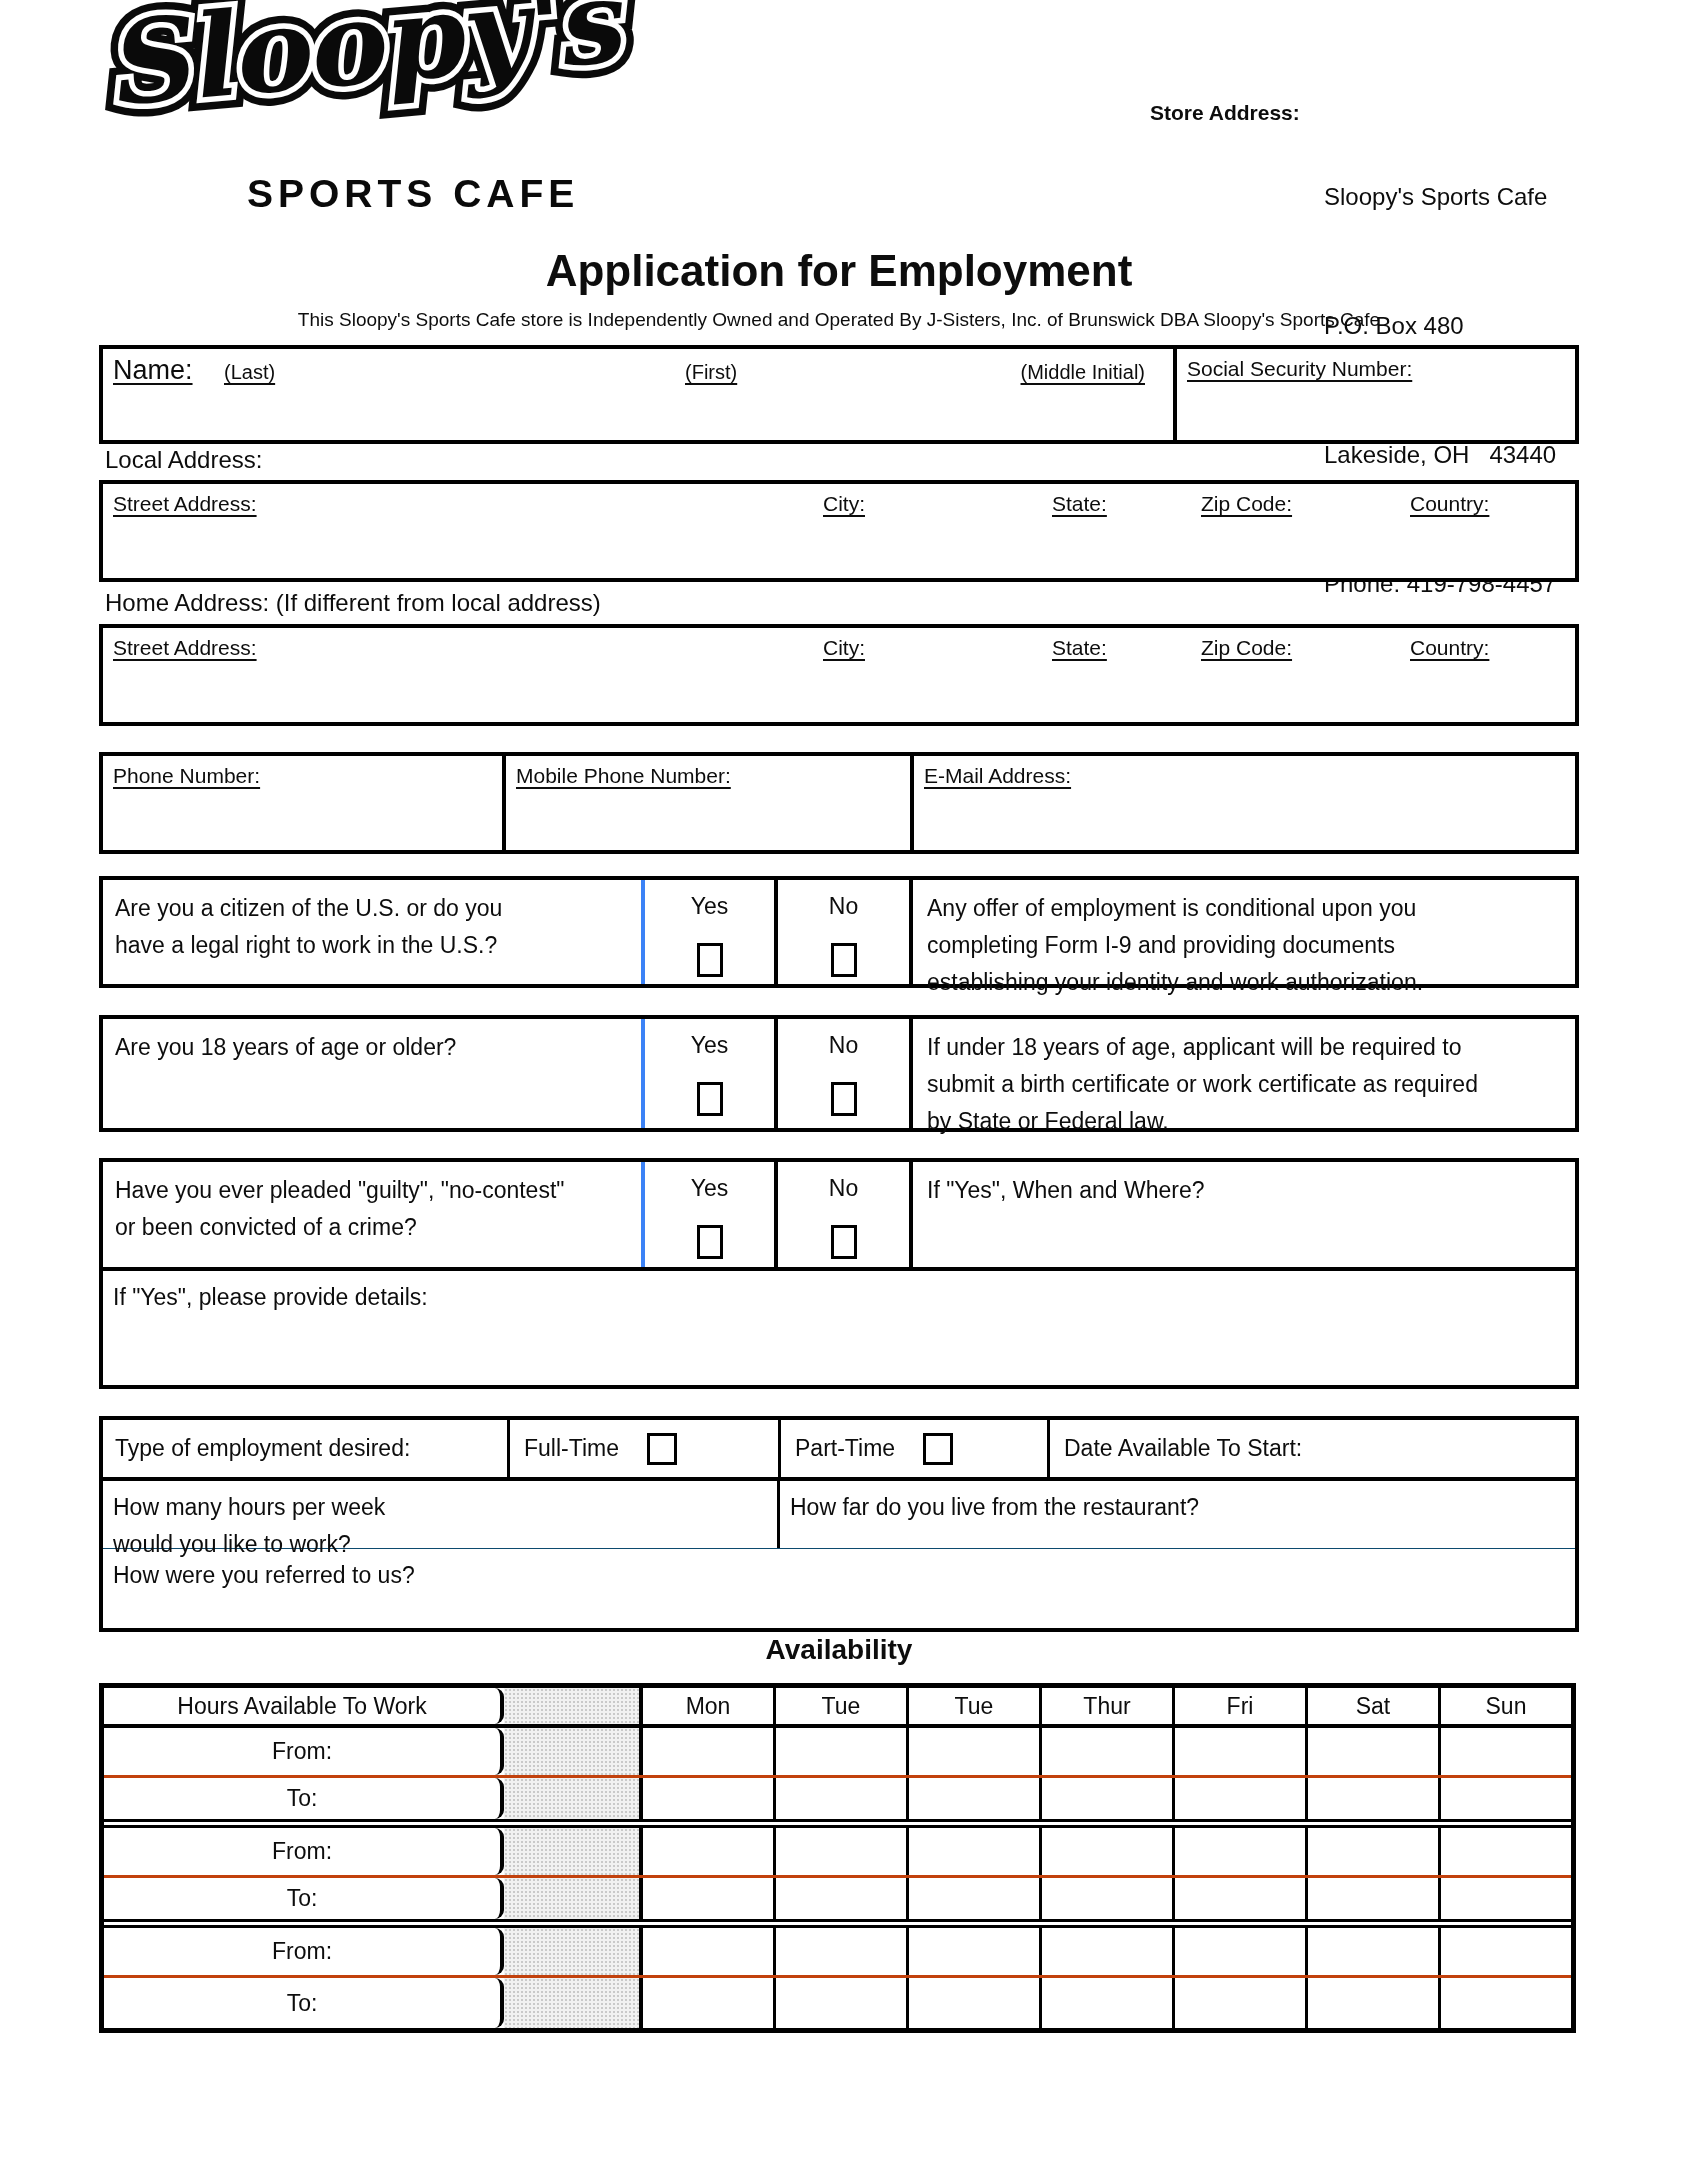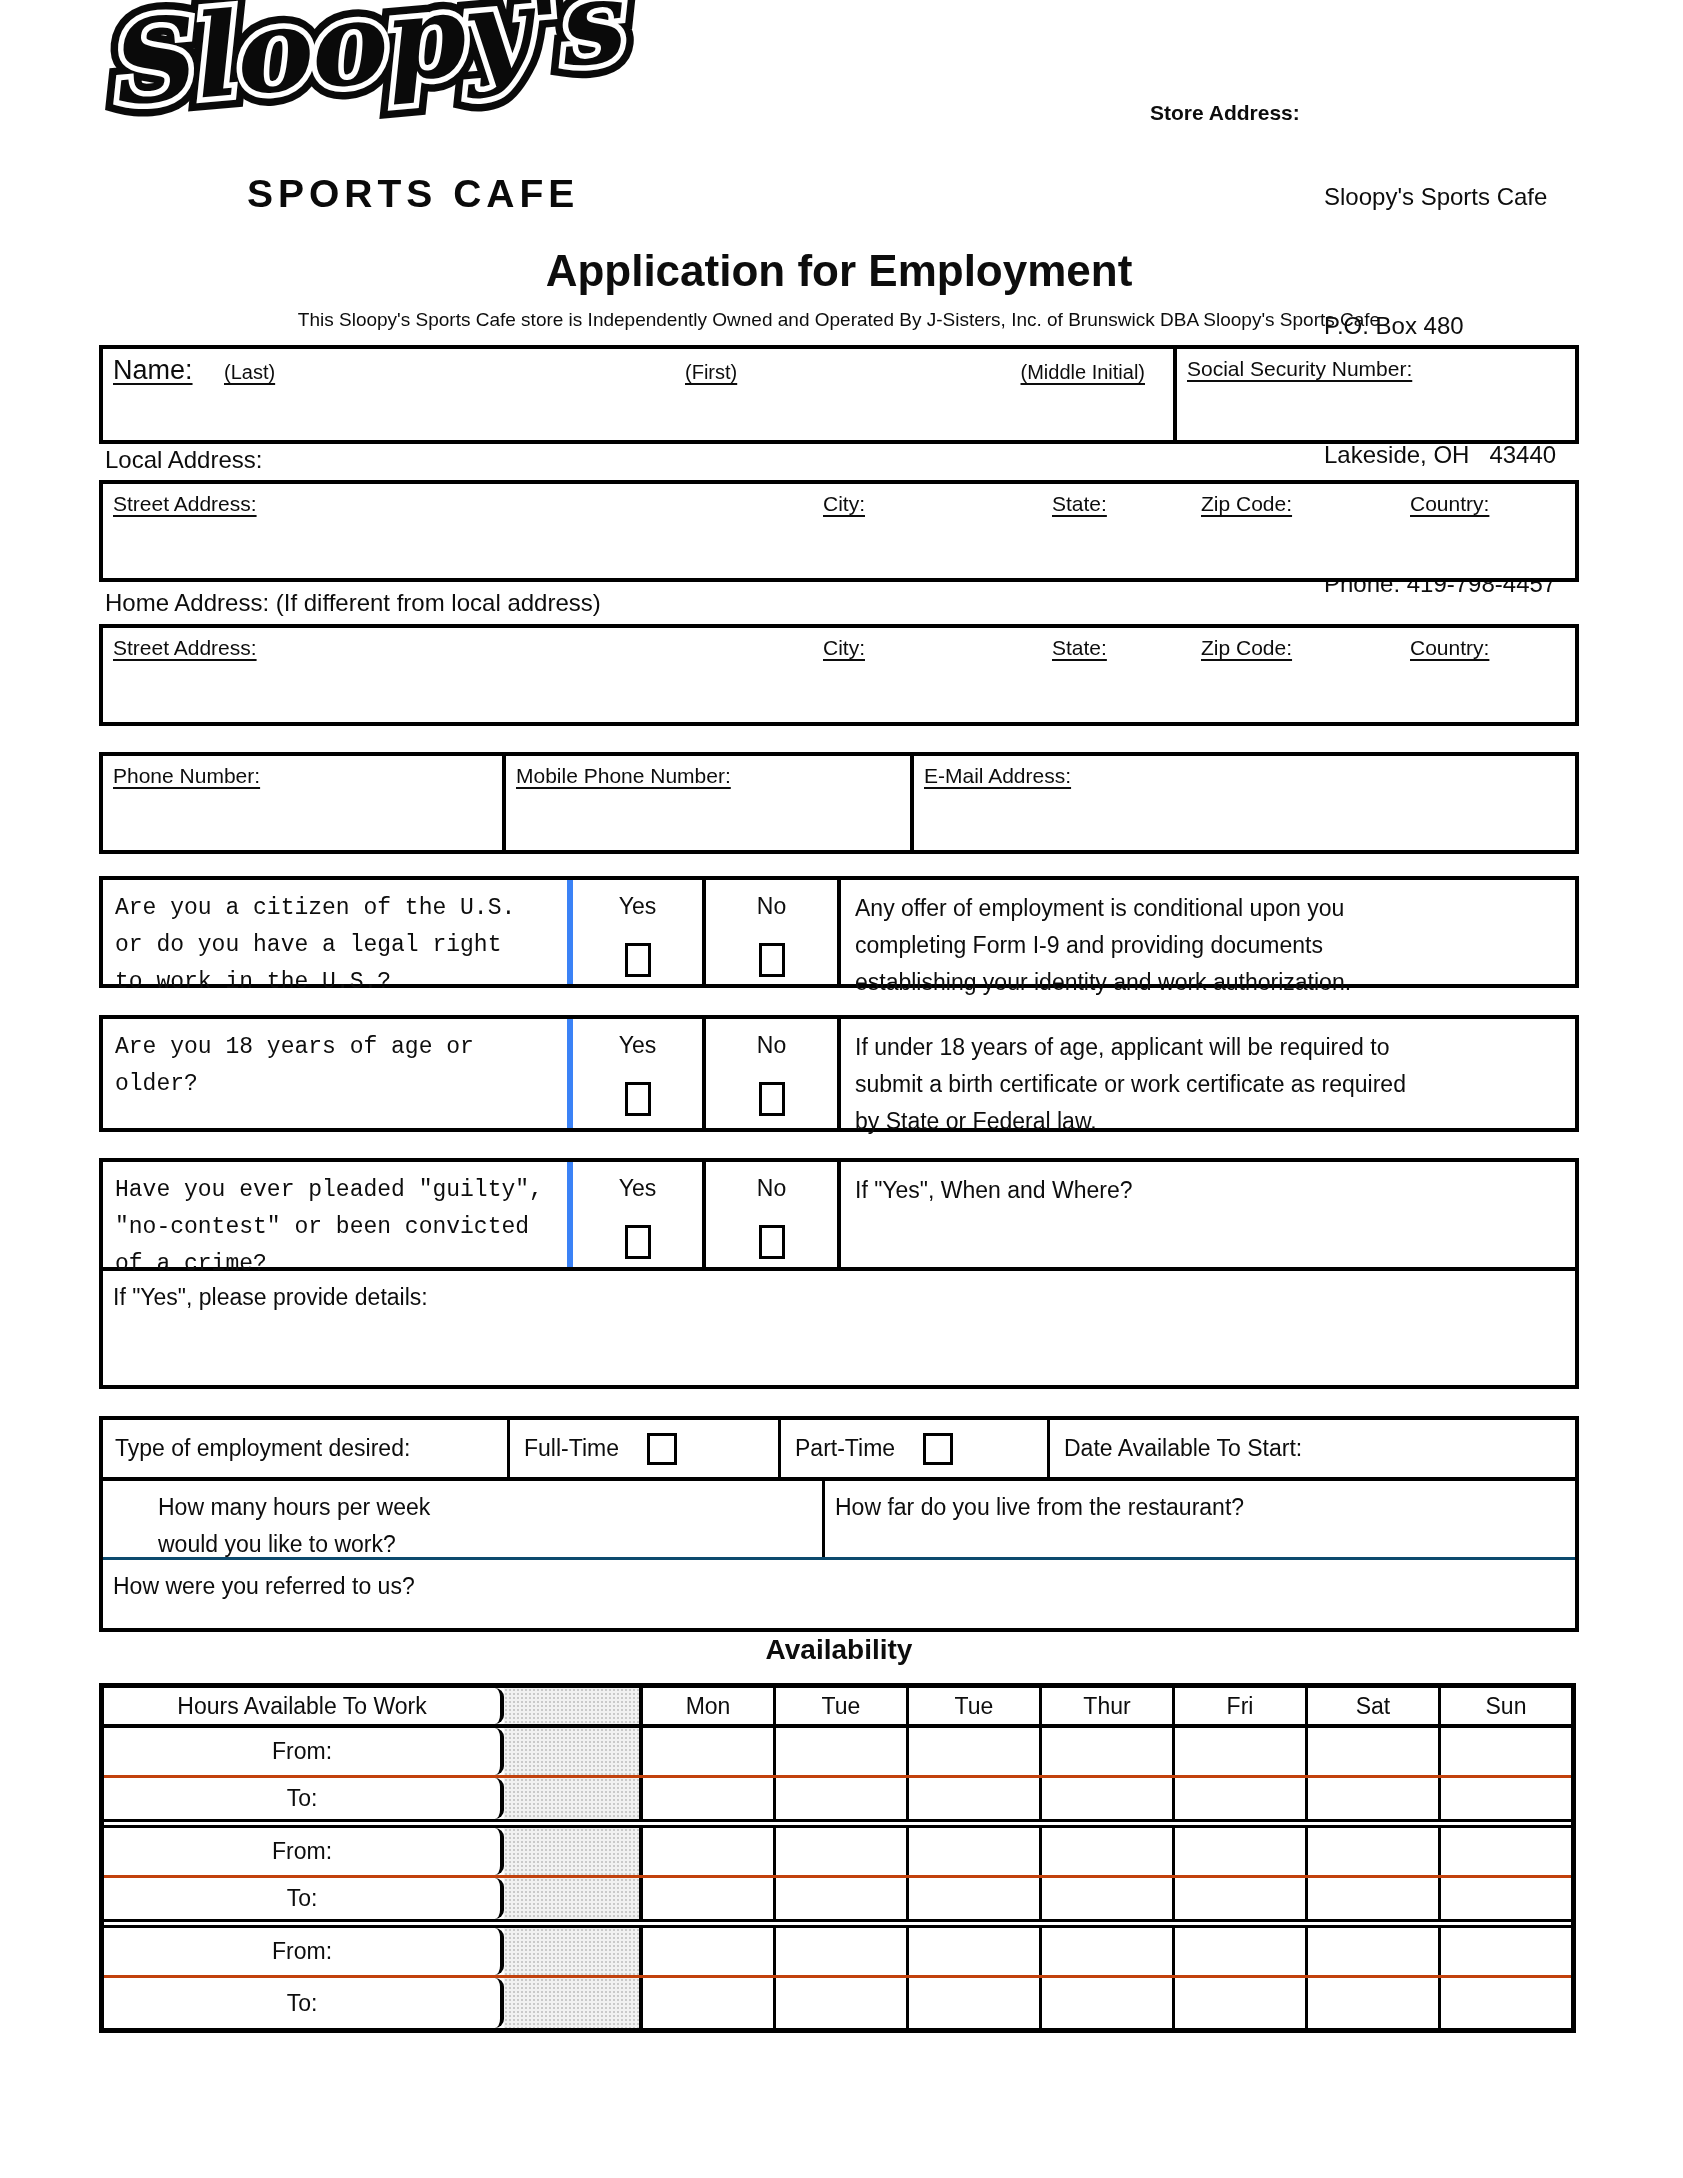--- a/index.html
+++ b/index.html
@@ -40,21 +40,21 @@
   .ul{text-decoration:underline;text-decoration-thickness:2px;text-underline-offset:4px;}
   .lbl{font-size:21px;}
   .section-label{position:absolute;left:105px;font-size:24px;}
   .cellpad{padding:8px 10px;box-sizing:border-box;}
   .q{font-size:23px;line-height:37px;}
   
   .cb{width:26px;height:34px;border:3px solid #000;box-sizing:border-box;background:#fff;}
   .cb-sq{width:30px;height:32px;border:3px solid #000;box-sizing:border-box;background:#fff;display:inline-block;vertical-align:middle;}
   
   .qrow{display:flex;height:100%;}
-  .qcell-question{width:470px;box-sizing:border-box;border-right:6px solid #3b82f6;padding:10px 12px;font-family:Liberation Mono, monospace;}
+  .qcell-question{width:542px;box-sizing:border-box;border-right:4px solid #3b82f6;padding:10px 12px;}
   .qcell-yes,.qcell-no{width:135px;box-sizing:border-box;border-right:4px solid #000;
     display:flex;flex-direction:column;align-items:center;padding-top:8px;}
   .qcell-yes{width:133px;}
   .qcell-note{flex:1;box-sizing:border-box;padding:10px 14px;}
   .cb-gap{margin-top:18px;}
   
   .avail-table{position:absolute;left:99px;top:1683px;width:1477px;border:5px solid #000;box-sizing:border-box;background:#fff;}
   .arow{display:flex;box-sizing:border-box;border-bottom:3px solid #c2410c;height:50px;}
   .arow.header{height:40px;border-bottom:4px solid #000;}
   .arow.group-end{border-bottom:9px double #000;}
@@ -214,21 +214,21 @@
         <span class="cb-sq" style="margin-left:28px;"></span>
       </div>
       <div style="width:269px;border-right:3px solid #000;box-sizing:border-box;height:100%;display:flex;align-items:center;padding-left:14px;">
         <span class="q">Part-Time</span>
         <span class="cb-sq" style="margin-left:28px;"></span>
       </div>
       <div style="flex:1;height:100%;display:flex;align-items:center;padding-left:14px;">
         <span class="q">Date Available To Start:</span>
       </div>
     </div>
-    <div style="display:flex;height:79px;border-bottom:3px solid #0c4a6e;box-sizing:border-box;padding-left:45px;">
+    <div style="display:flex;height:68px;border-bottom:1px solid #0c4a6e;box-sizing:border-box;">
       <div class="cellpad" style="width:677px;border-right:3px solid #000;">
         <div class="q" style="width:317px;">How many hours per week would you like to work?</div>
       </div>
       <div class="cellpad" style="flex:1;">
         <span class="q">How far do you live from the restaurant?</span>
       </div>
     </div>
     <div class="cellpad" style="height:68px;">
       <span class="q">How were you referred to us?</span>
     </div>

